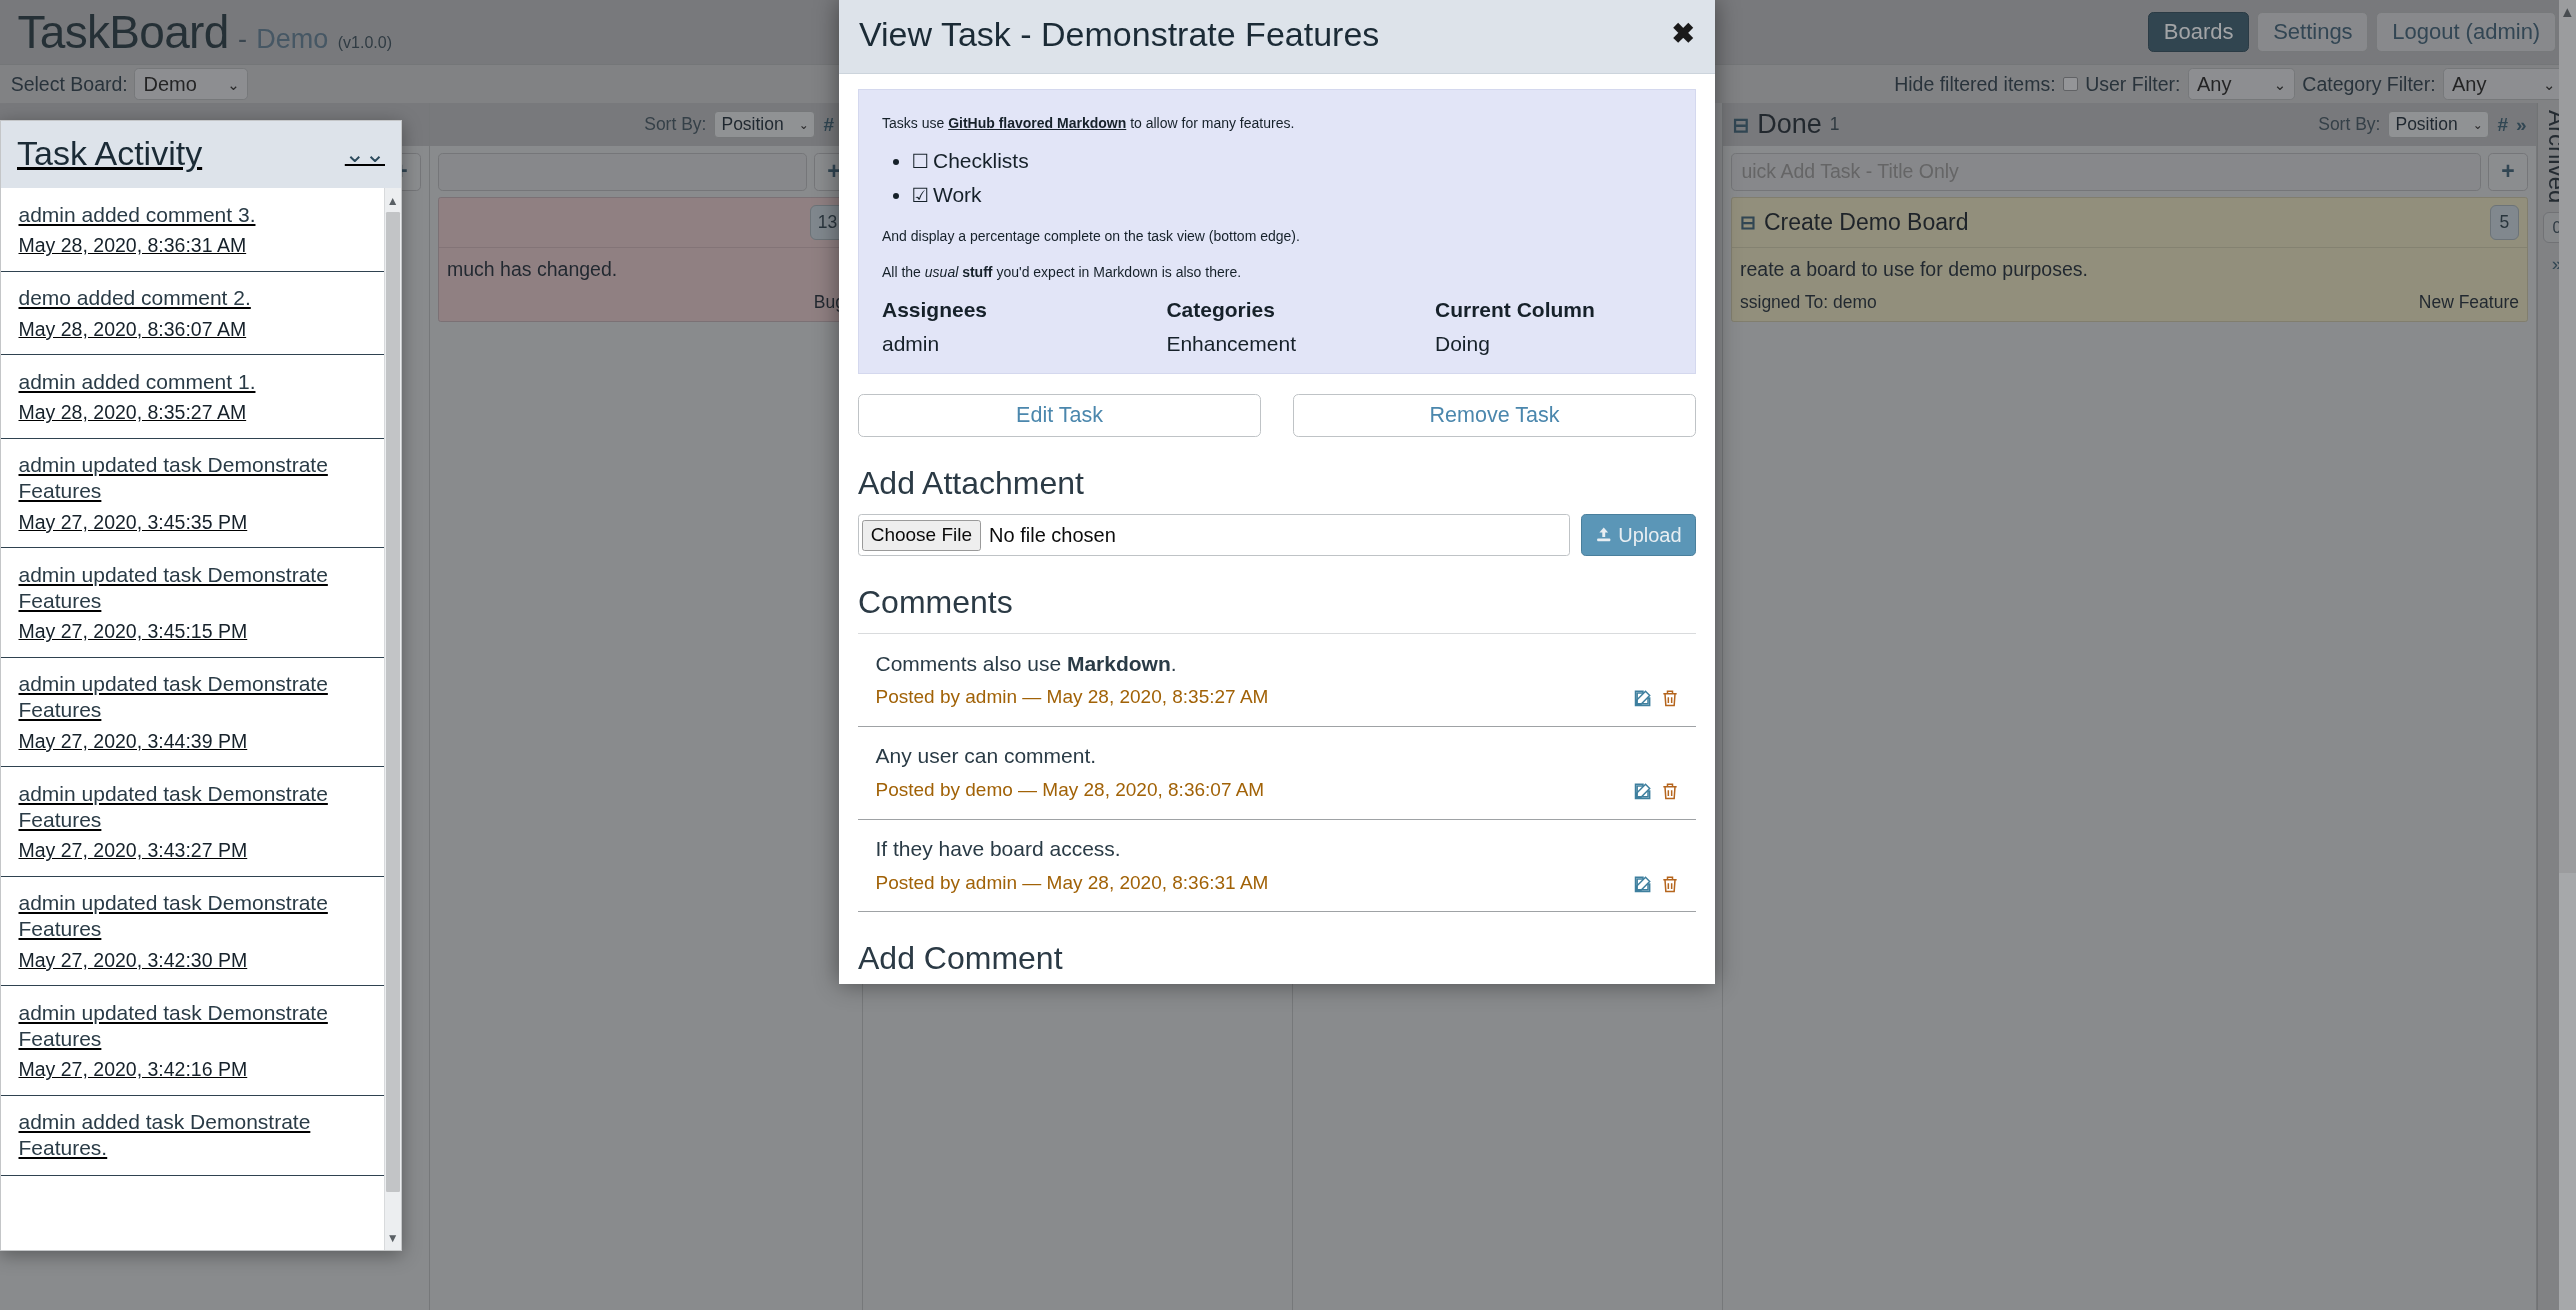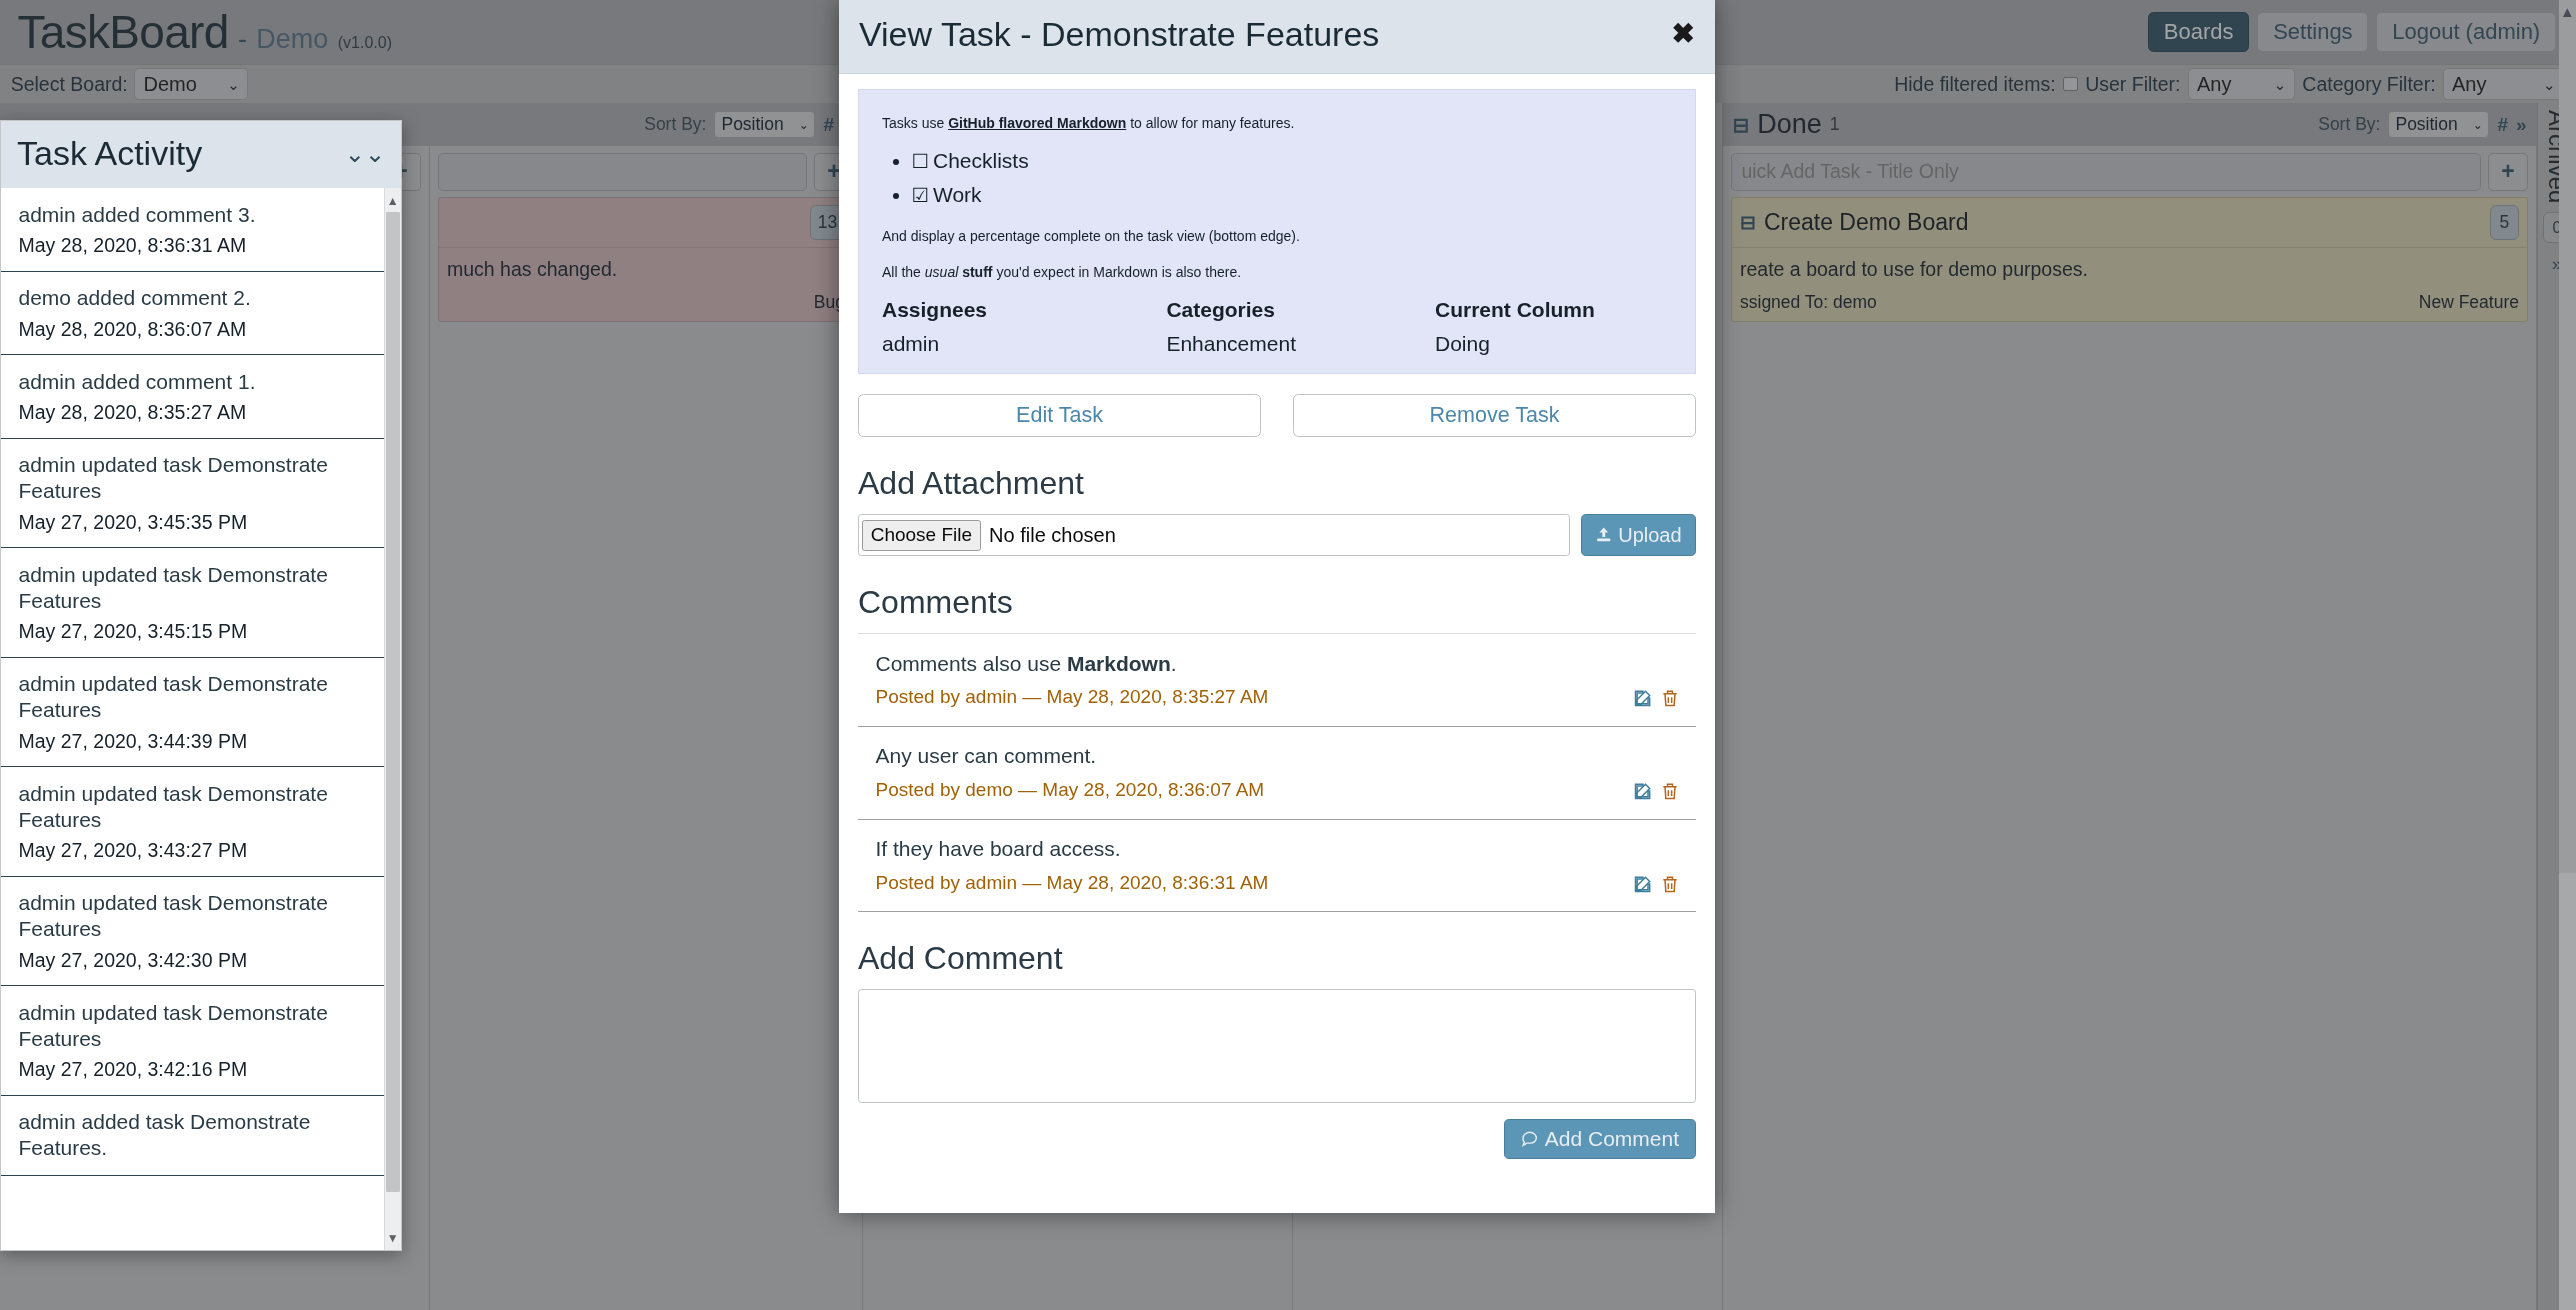--- a/index.html
+++ b/index.html
@@ -163,21 +163,21 @@
   .page-scroll .arrow-up {
     position: absolute; top: 4px; left: 50%; transform: translateX(-50%);
     font-size: 14.8px; color: #4d5356;
   }
 
   
   .activity {
     position: absolute; left: 0; top: 120px; width: 402px; height: 1131px;
     background: #ffffff; border: 0.7px solid #c4c6c8;
     box-shadow: 0 4px 17.5px rgba(0,0,0,0.35);
-    z-index: 40; display: flex; flex-direction: column;
+    z-index: 40; display: flex; flex-direction: column; text-decoration: underline;
   }
   .activity-head {
     background: #dde3ea; padding: 13.4px 16px 14.8px 16px;
     display: flex; align-items: center;
   }
   .activity-title { font-size: 34px; color: #1b2b36; }
   .activity-chev { margin-left: auto; font-size: 24px; color: #2c4a5c; }
   .activity-list {
     flex: 1; overflow: hidden; position: relative;
   }
@@ -197,21 +197,21 @@
   }
   .act-scroll .up, .act-scroll .dn {
     position: absolute; left: 50%; transform: translateX(-50%);
     font-size: 12px; color: #5a6065;
   }
   .act-scroll .up { top: 5.4px; }
   .act-scroll .dn { bottom: 5.4px; }
 
   
   .modal {
-    position: absolute; left: 839px; top: 0; width: 876px; height: 1213px;
+    position: absolute; left: 839px; top: 0; width: 876px; height: 984px;
     background: #ffffff;
     box-shadow: 0 0 23px rgba(0,0,0,0.45);
     z-index: 60; display: flex; flex-direction: column;
   }
   .modal-head {
     background: #dde3ea; padding: 14.8px 20px 19px 20px;
     display: flex; align-items: center; border-bottom: 0.7px solid #ccd4dc;
   }
   .modal-title { font-size: 34px; color: #1b2b36; }
   .modal-close {

